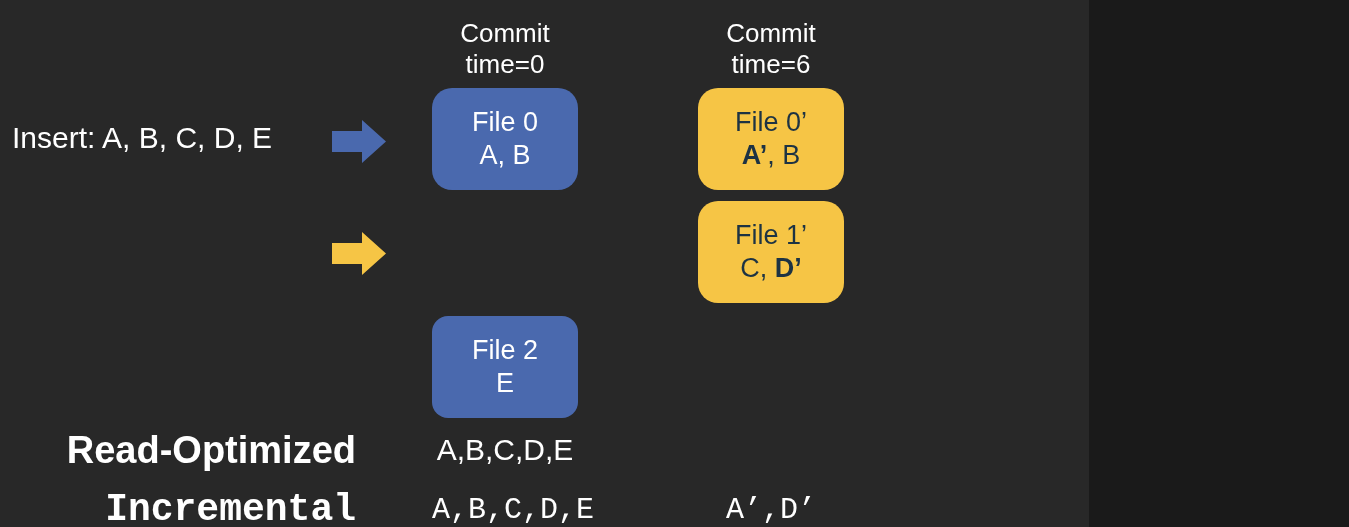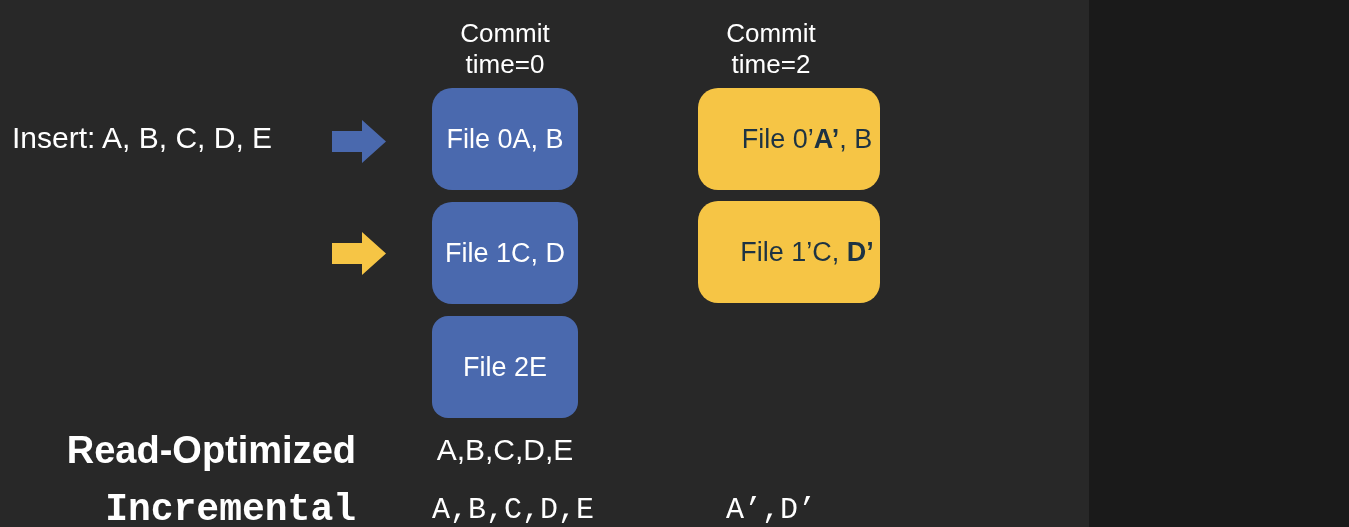--- a/index.html
+++ b/index.html
@@ -27,39 +27,39 @@
   }
   .commit-header.col0 { left: 432px; }
   .commit-header.col1 { left: 698px; }
 
   .file-box {
     position: absolute;
     width: 146px;
     height: 102px;
     border-radius: 20px;
     display: flex;
-    flex-direction: row;
+    flex-direction: column;
     align-items: center;
     justify-content: center;
     text-align: center;
     font-size: 27px;
     line-height: 33px;
   }
   .file-box.blue {
     background: var(--blue, #4a69ae);
     color: var(--white, #ffffff);
   }
   .file-box.yellow {
     background: var(--yellow, #f6c545);
     color: var(--dark_text, #1d3343);
   }
   .file-box .bold-seg { font-weight: bold; }
 
   .col0-box { left: 432px; }
-  .col1-box { left: 698px; padding-left: 36px; }
+  .col1-box { left: 698px; }
   .b0 { top: 88px; }
   .b1 { top: 202px; }
   .b2 { top: 316px; border-radius: 16px; }
   .y0 { top: 88px; }
   .y1 { top: 201px; text-align: center; }
 
   .op-label {
     position: absolute;
     left: 12px;
     color: var(--white, #ffffff);
@@ -109,43 +109,39 @@
 <body>
 
 <div class="stage">
 
   <div class="commit-header col0">
     <div>Commit</div>
     <div>time=0</div>
   </div>
   <div class="commit-header col1">
     <div>Commit</div>
-    <div>time=2</div>
+    <div>time=6</div>
   </div>
 
   <div class="op-label op-insert-label">Insert: A, B, C, D, E</div>
   <div class="arrow arrow-insert">
     <svg viewBox="0 0 54 43" xmlns="http://www.w3.org/2000/svg">
       <polygon points="0,11 30,11 30,0 54,21.5 30,43 30,32 0,32" fill="currentColor"></polygon>
     </svg>
   </div>
 
   <div class="arrow arrow-update">
     <svg viewBox="0 0 54 43" xmlns="http://www.w3.org/2000/svg">
       <polygon points="0,11 30,11 30,0 54,21.5 30,43 30,32 0,32" fill="currentColor"></polygon>
     </svg>
   </div>
 
   <div class="file-box blue col0-box b0">
     <div>File 0</div>
     <div><span>A, B</span><span class="bold-seg"></span><span></span></div>
-  </div>
-  <div class="file-box blue col0-box b1">
-    <div>File 1</div>
-    <div><span>C, D</span><span class="bold-seg"></span><span></span></div>
   </div>
   <div class="file-box blue col0-box b2">
     <div>File 2</div>
     <div><span>E</span><span class="bold-seg"></span><span></span></div>
   </div>
 
   <div class="file-box yellow col1-box y0">
     <div>File 0’</div>
     <div><span></span><span class="bold-seg">A’</span><span>, B</span></div>
   </div>

